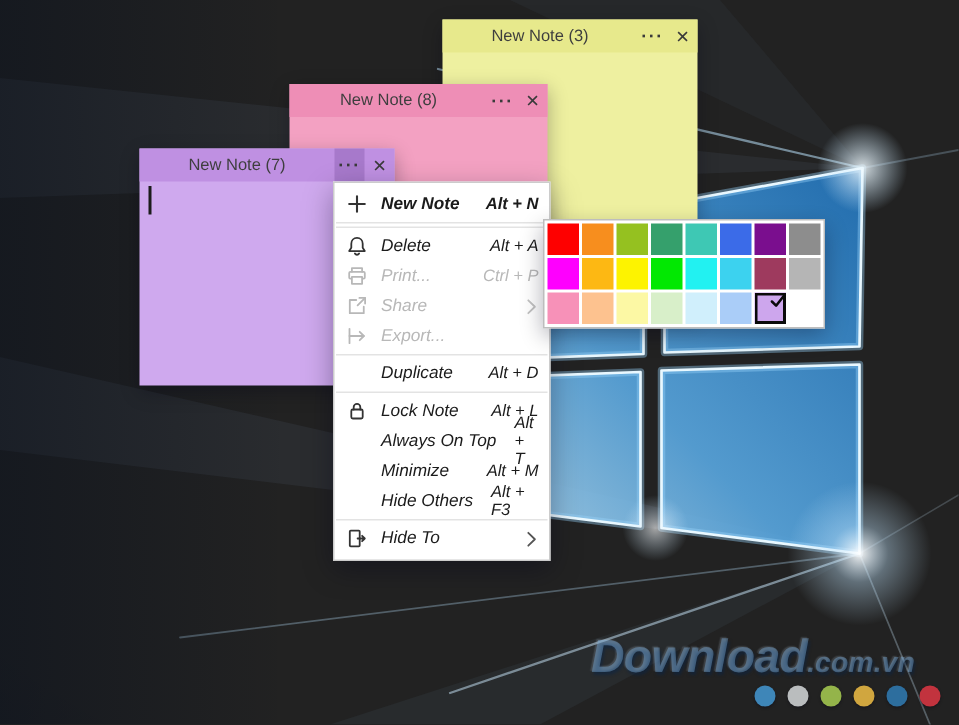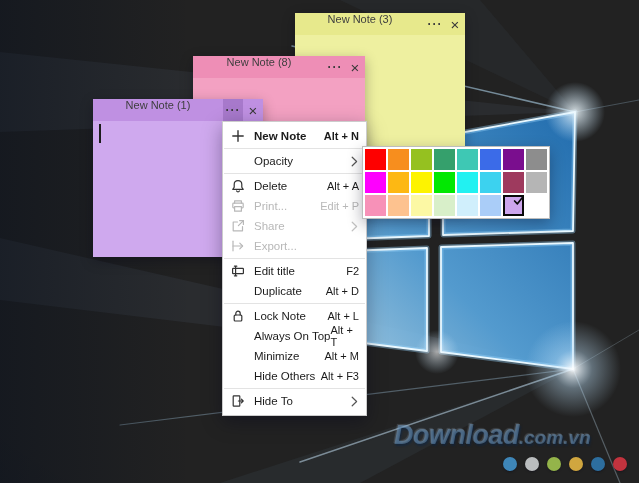--- a/index.html
+++ b/index.html
@@ -14,51 +14,51 @@
       #0a2748;}
   .wallpaper svg{position:absolute;inset:0;}
   .vignette{position:absolute;inset:0;pointer-events:none;
     background:
       linear-gradient(90deg, rgba(3,12,28,.40), rgba(3,12,28,0) 30%),
       radial-gradient(145% 125% at 62% 45%, rgba(0,0,0,0) 55%, rgba(4,16,34,.55) 100%);}
   
   #watermark{position:absolute;left:394px;top:422px;z-index:1;line-height:1;
     font-weight:bold;font-style:italic;color:rgba(128,180,228,.40);white-space:nowrap;
     text-shadow:1px 2px 2px rgba(8,35,72,.5), -1px -1px 1px rgba(208,235,255,.18);}
-  .wm-main{font-size:27px;letter-spacing:-.5px;}
+  .wm-main{font-size:31px;letter-spacing:-.5px;}
   .wm-suffix{font-size:19px;}
   #wm-dots{position:absolute;left:503px;top:457px;z-index:1;display:flex;gap:8px;}
   .dot{width:14px;height:14px;border-radius:50%;box-shadow:0 1px 2px rgba(0,0,20,.35);}
   
   .note{position:absolute;box-shadow:0 4px 12px rgba(0,0,20,.30);}
   #note-1{left:93px;top:99px;width:170px;height:158px;z-index:3;}
   #note-2{left:193px;top:56px;width:172px;height:165px;z-index:2;}
   #note-3{left:295px;top:13px;width:170px;height:196px;z-index:1;}
-  .note-titlebar{height:22px;display:flex;}
+  .note-titlebar{height:22px;display:flex;align-items:center;}
   .note-title{flex:1;text-align:center;font-size:11px;color:#3e3e3e;}
   .note-btn{width:20px;height:22px;display:flex;align-items:center;justify-content:center;color:#3a3a3a;}
   .note-btn.more{font-size:12px;font-weight:bold;letter-spacing:1px;}
   .note-btn.close{font-size:15px;}
   .note-btn.pressed{background:rgba(74,28,116,.20);}
   .note-body{position:relative;height:calc(100% - 22px);}
   #note-caret{position:absolute;left:6px;top:3px;width:1.5px;height:19px;background:#1c1c1c;}
   
   #context-menu{position:absolute;left:222px;top:121px;width:145px;z-index:10;
     background:#fff;border:1px solid #cccccc;box-sizing:border-box;
-    box-shadow:0 6px 18px rgba(0,0,25,.35);padding:4px 0;}
+    box-shadow:0 6px 18px rgba(0,0,25,.35);padding:4px 0;font-style:italic;}
   .menu-item{display:flex;align-items:center;height:20px;padding:0 7px 0 8px;
     font-size:11.5px;color:#1b1b1b;cursor:default;}
   .menu-item.hl{background:#ececec;}
   .menu-item.bold{font-weight:bold;}
   .menu-item.disabled{color:#b8b8b8;}
   .mi-icon{width:14px;height:14px;margin-right:9px;flex:none;display:flex;
     align-items:center;justify-content:center;color:#333;}
   .menu-item.disabled .mi-icon{color:#b8b8b8;}
   .mi-label{flex:1;white-space:nowrap;}
-  .mi-shortcut{font-size:11px;margin-left:0;}
+  .mi-shortcut{font-size:11px;margin-left:12px;}
   .mi-chevron{width:8px;height:11px;margin-left:6px;color:#555;flex:none;display:flex;align-items:center;}
   .menu-item.disabled .mi-chevron{color:#c2c2c2;}
   .menu-sep{height:1px;background:#e3e3e3;margin:2px 1px;}
   .swatch-ic{width:12px;height:12px;background:#cfa9ee;border:1px solid #9a77c6;box-sizing:border-box;}
   
   #color-palette{position:absolute;left:362px;top:146px;z-index:11;background:#fff;
     border:1px solid #bdbdbd;box-shadow:0 5px 14px rgba(0,0,25,.32);padding:2px;
     display:grid;grid-template-columns:repeat(8,21px);grid-auto-rows:21px;gap:2px;}
   .swatch{position:relative;}
   .swatch.sel{box-shadow:inset 0 0 0 2px #0a0a0a;}
@@ -153,70 +153,61 @@
     <div class="note-titlebar" style="background: rgb(238, 142, 182);">
       <span class="note-title">New Note (8)</span>
       <span class="note-btn more">···</span>
       <span class="note-btn close">×</span>
     </div>
     <div class="note-body"></div>
   </div>
 
   <div class="note" id="note-1" style="background: rgb(207, 169, 238);">
     <div class="note-titlebar" style="background: rgb(191, 144, 226);">
-      <span class="note-title">New Note (1)</span>
+      <span class="note-title">New Note (7)</span>
       <span class="note-btn more pressed">···</span>
       <span class="note-btn close">×</span>
     </div>
     <div class="note-body">
       <div id="note-caret"></div>
     </div>
   </div>
 
   <div id="context-menu">
       <div class="menu-item bold">
         <span class="mi-icon">
           <svg width="14" height="14" viewBox="0 0 14 14" fill="none" stroke="currentColor" stroke-width="1.4" stroke-linecap="round" stroke-linejoin="round">
             <path d="M7 1.8V12.2M1.8 7H12.2"></path>
           </svg>
         </span>
         <span class="mi-label">New Note</span>
         <span class="mi-shortcut">Alt + N</span>
       </div>
       <div class="menu-sep"></div>
-      <div class="menu-item">
-        <span class="mi-icon"></span>
-        <span class="mi-label">Opacity</span>
-        <span class="mi-chevron">
-          <svg width="7" height="11" viewBox="0 0 7 11" fill="none" stroke="currentColor" stroke-width="1.2" stroke-linecap="round" stroke-linejoin="round">
-            <path d="M1.2 1.2L5.6 5.5L1.2 9.8"></path>
-          </svg>
-        </span>
-      </div>
       <div class="menu-sep"></div>
       <div class="menu-item">
         <span class="mi-icon">
           <svg width="14" height="14" viewBox="0 0 14 14" fill="none" stroke="currentColor" stroke-width="1.2" stroke-linecap="round" stroke-linejoin="round">
             <path d="M7 1.6C9.2 1.6 10.8 3.3 10.8 5.5V8.2L12.2 10.4H1.8L3.2 8.2V5.5C3.2 3.3 4.8 1.6 7 1.6Z"></path>
             <path d="M5.6 12a1.6 1.6 0 0 0 2.8 0"></path>
           </svg>
         </span>
         <span class="mi-label">Delete</span>
         <span class="mi-shortcut">Alt + A</span>
       </div>
       <div class="menu-item disabled">
         <span class="mi-icon">
           <svg width="14" height="14" viewBox="0 0 14 14" fill="none" stroke="currentColor" stroke-width="1.2" stroke-linecap="round" stroke-linejoin="round">
             <path d="M3.6 4.2V1.8H10.4V4.2"></path>
             <rect x="1.8" y="4.2" width="10.4" height="4.6" rx="0.8"></rect>
             <path d="M3.6 7.6H10.4V12.2H3.6Z" fill="#fff"></path>
           </svg>
         </span>
         <span class="mi-label">Print...</span>
-        <span class="mi-shortcut">Edit + P</span>
+        <span class="mi-shortcut">Ctrl + P</span>
       </div>
       <div class="menu-item disabled">
         <span class="mi-icon">
           <svg width="14" height="14" viewBox="0 0 14 14" fill="none" stroke="currentColor" stroke-width="1.2" stroke-linecap="round" stroke-linejoin="round">
             <path d="M11.5 7.5V11.8H2.2V3H6.5"></path>
             <path d="M8.6 1.6H12.4V5.4"></path>
             <path d="M12.4 1.6L7.4 6.6"></path>
           </svg>
         </span>
         <span class="mi-label">Share</span>
@@ -230,30 +221,20 @@
         <span class="mi-icon">
           <svg width="14" height="14" viewBox="0 0 14 14" fill="none" stroke="currentColor" stroke-width="1.2" stroke-linecap="round" stroke-linejoin="round">
             <path d="M2 2.2V11.8"></path>
             <path d="M2 7H11.5"></path>
             <path d="M8.8 4.2L11.6 7L8.8 9.8"></path>
           </svg>
         </span>
         <span class="mi-label">Export...</span>
       </div>
       <div class="menu-sep"></div>
-      <div class="menu-item">
-        <span class="mi-icon">
-          <svg width="14" height="14" viewBox="0 0 14 14" fill="none" stroke="currentColor" stroke-width="1.2" stroke-linecap="round" stroke-linejoin="round">
-            <rect x="1.6" y="4.4" width="10.8" height="5.2" rx="0.6"></rect>
-            <path d="M4.6 2.2V11.8M3.4 2.2H5.8M3.4 11.8H5.8"></path>
-          </svg>
-        </span>
-        <span class="mi-label">Edit title</span>
-        <span class="mi-shortcut">F2</span>
-      </div>
       <div class="menu-item">
         <span class="mi-icon"></span>
         <span class="mi-label">Duplicate</span>
         <span class="mi-shortcut">Alt + D</span>
       </div>
       <div class="menu-sep"></div>
       <div class="menu-item">
         <span class="mi-icon">
           <svg width="14" height="14" viewBox="0 0 14 14" fill="none" stroke="currentColor" stroke-width="1.2" stroke-linecap="round" stroke-linejoin="round">
             <rect x="3.2" y="6" width="7.6" height="6" rx="1"></rect>

